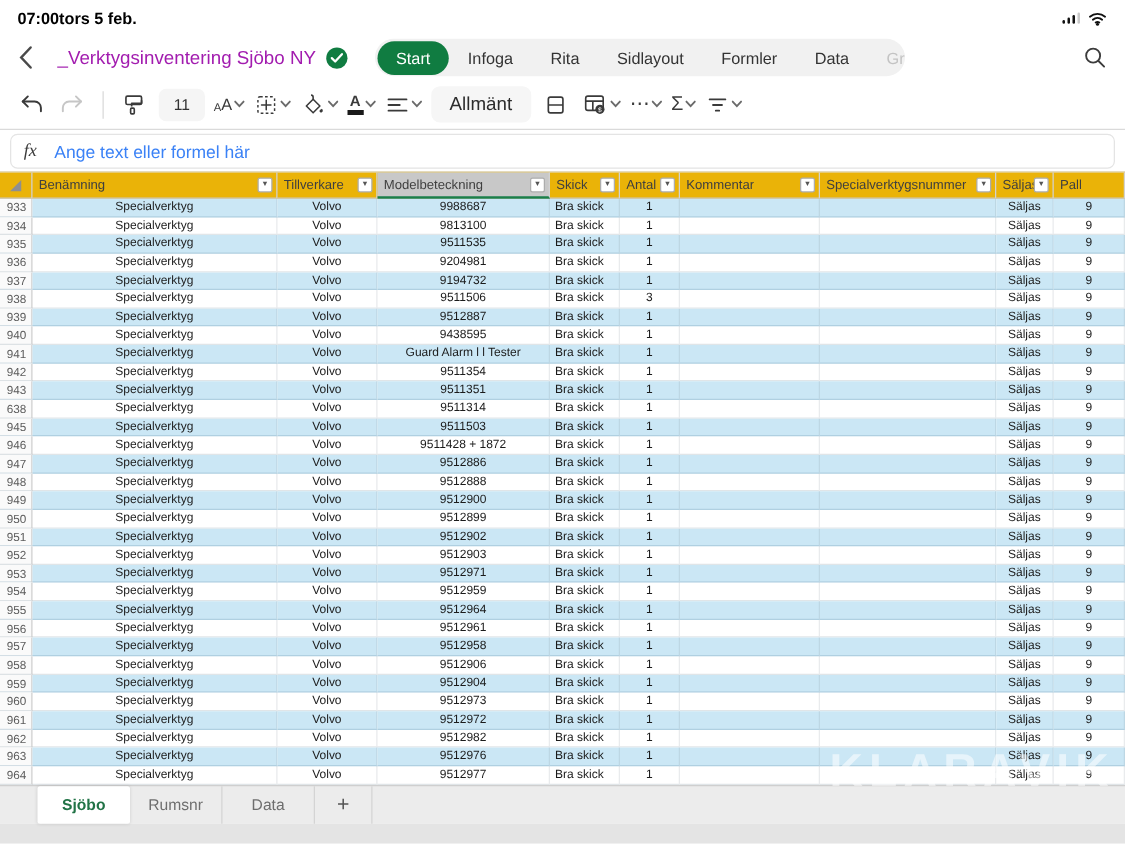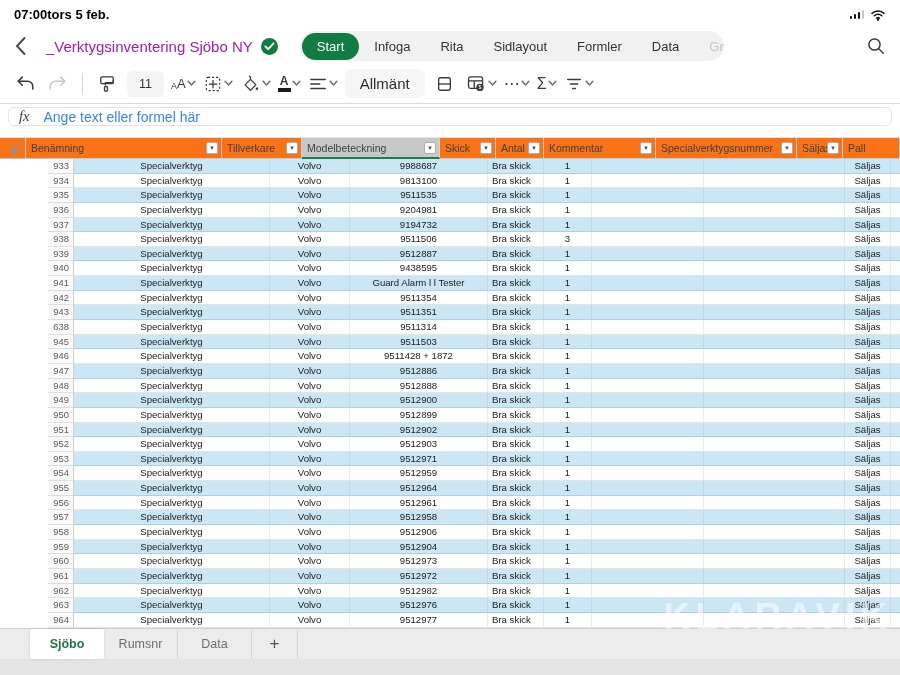--- a/index.html
+++ b/index.html
@@ -42,39 +42,39 @@
   .numfmt-box { background:#f6f6f6; border-radius:7px; padding:6px 15px; font-size:15px; color:#2c2c2c; cursor:pointer; }
   .glyph { font-size:16px; color:#3a3a3a; line-height:1; }
   .fontcolor-icon { display:flex; flex-direction:column; align-items:center; line-height:1; }
   .fontcolor-icon b { font-size:12px; color:#3a3a3a; font-weight:bold; }
   .fontcolor-icon i { width:13px; height:4px; background:#1a1a1a; margin-top:1.5px; display:block; }
   .fontsize-icon { display:flex; align-items:flex-end; color:#3a3a3a; }
   .fontsize-icon b { font-size:13px; font-weight:normal; } .fontsize-icon small { font-size:9px; }
 
   
   .formula-bar { height:33px; padding:3px 8px; background:#fff; }
-  .formula-inner { height:19px; border:1px solid #e4e4e4; border-radius:6px; display:flex; align-items:center;
+  .formula-inner { height:28px; border:1px solid #e4e4e4; border-radius:6px; display:flex; align-items:center;
                    padding:8px 10px; }
   .fx { font-family:"Liberation Serif", serif; font-style:italic; font-size:14.5px; color:#3c3c3c; margin-right:14px; }
   .formula-placeholder { font-size:14px; color:#3b82f6; }
 
   
   .grid-cols { display:grid; grid-template-columns:26px 196px 80px 138px 56px 48px 112px 141px 46px 57px; }
-  .sheet-header { height:22px; background:#f97316; border-top:1px solid #e2e2e2; }
+  .sheet-header { height:22px; background:#eab308; border-top:1px solid #e2e2e2; }
   .hcell { display:flex; align-items:center; font-size:10.5px; color:#3f3f3f; padding-left:5px;
            border-right:1px solid #d2d2d2; border-bottom:1px solid #c7c7c7; overflow:hidden; cursor:pointer; }
   .hcell.selected { background:#c8c8c8; border-bottom:2.5px solid #1a7f4b; }
   .hcell .hlabel { white-space:nowrap; overflow:hidden; }
   .filter-btn { margin-left:auto; margin-right:3px; flex:0 0 auto; width:12px; height:12px; background:#fff;
                 border:1px solid #adadad; border-radius:2px; display:flex; align-items:center; justify-content:center;
                 font-size:6px; color:#555; cursor:pointer; }
   .select-all { justify-content:center; padding-left:0; }
   .select-all .tri { width:0; height:0; border-left:9px solid transparent; border-bottom:9px solid #8f8f8f; cursor:pointer; }
 
-  .rows-wrap { height:469px; overflow:hidden; position:relative;padding-left:48px; }
+  .rows-wrap { height:469px; overflow:hidden; position:relative; }
   .grid-row { height:14.656px; }
   .cell { font-size:9.6px; line-height:14.6px; color:#1b1b1b; border-right:1px solid rgba(120,130,140,0.16);
           border-bottom:1px solid rgba(120,140,155,0.22); white-space:nowrap; overflow:hidden; cursor:cell; }
   .grid-row.band .cell { background:#cbe7f5; border-bottom:1px solid rgba(110,150,175,0.28); }
   .cell.rownum { background:#fafafa; color:#5c5c5c; text-align:right; padding-right:4px; font-size:9.4px;
                  border-right:1px solid #cfcfcf; cursor:pointer; }
   .grid-row.band .cell.rownum { background:#fafafa; }
   .cell.c { text-align:center; } .cell.l { text-align:left; padding-left:4px; }
 
   

